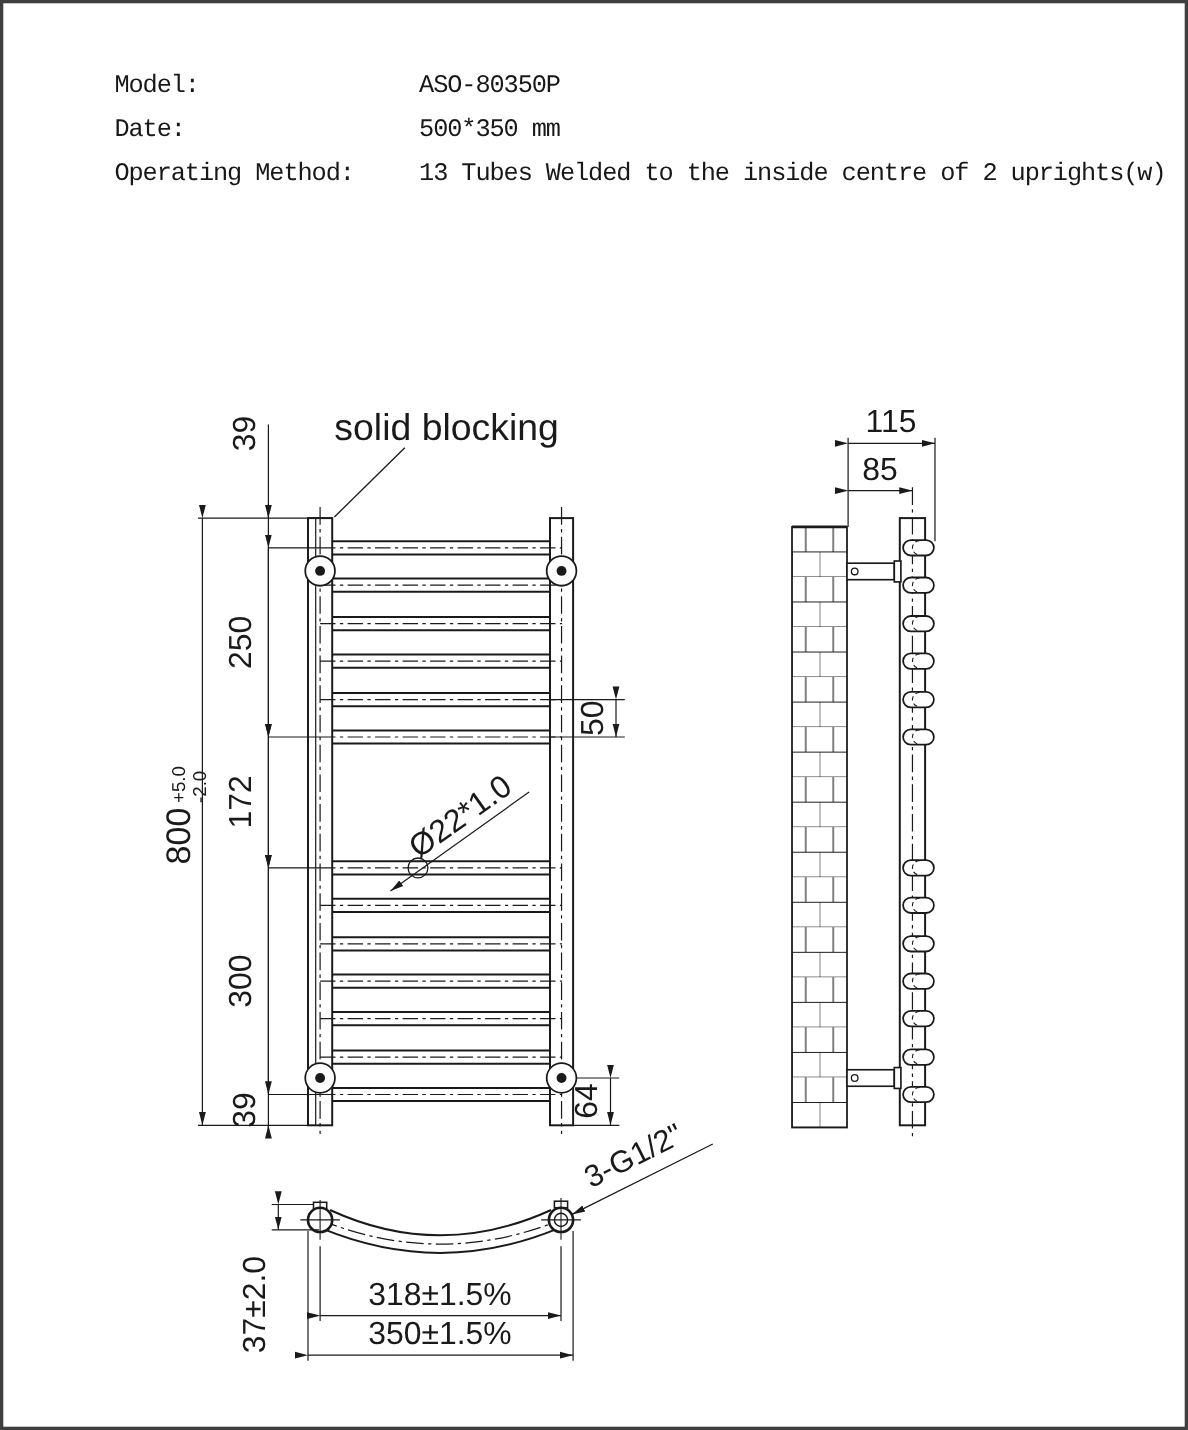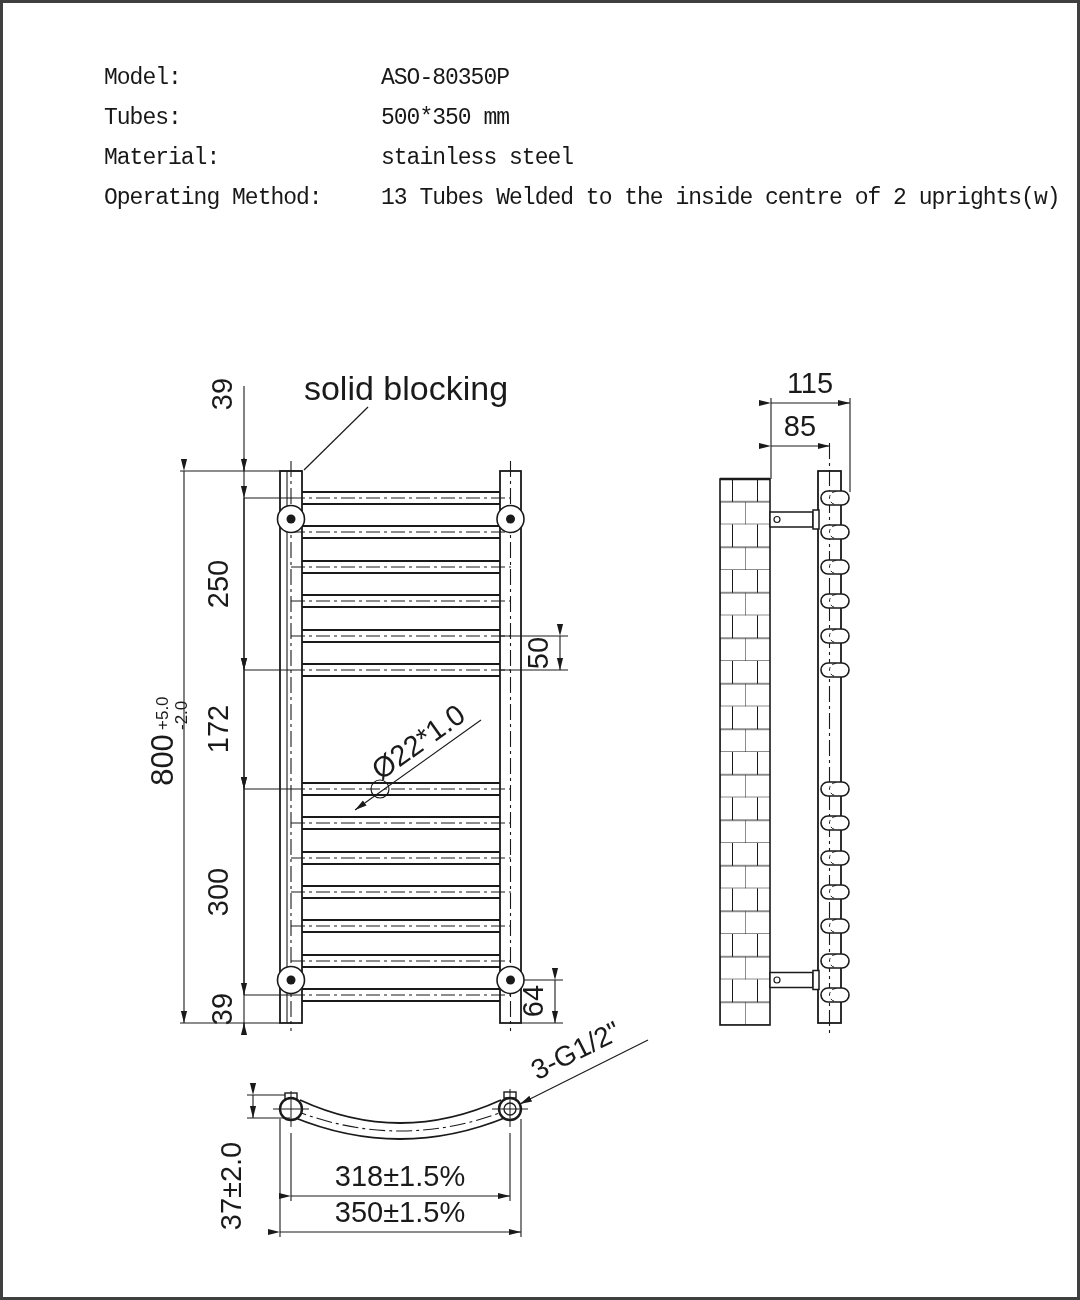--- a/index.html
+++ b/index.html
@@ -25,24 +25,21 @@
 </head>
 <body>
 
 <div id="page">
 
   <div id="specs">
     <div class="spec-row">
       <span class="spec-label">Model:</span><span class="spec-value">ASO-80350P</span>
     </div>
     <div class="spec-row">
-      <span class="spec-label">Tubes:</span><span class="spec-value">500*350 mm</span>
-    </div>
-    <div class="spec-row">
-      <span class="spec-label">Material:</span><span class="spec-value">stainless steel</span>
+      <span class="spec-label">Date:</span><span class="spec-value">500*350 mm</span>
     </div>
     <div class="spec-row">
       <span class="spec-label">Operating Method:</span><span class="spec-value">13 Tubes Welded to the inside centre of 2 uprights(w)</span>
     </div>
   </div>
 
   <svg id="drawing" width="1080" height="1300" viewBox="0 0 1080 1300">
     <defs>
       <marker id="arr" viewBox="0 0 12 8" refX="12" refY="4" markerWidth="12" markerHeight="8" markerUnits="userSpaceOnUse" orient="auto">
         <path d="M0 0.9 L12 4 L0 7.1 Z" fill="#1a1a1a"></path>

